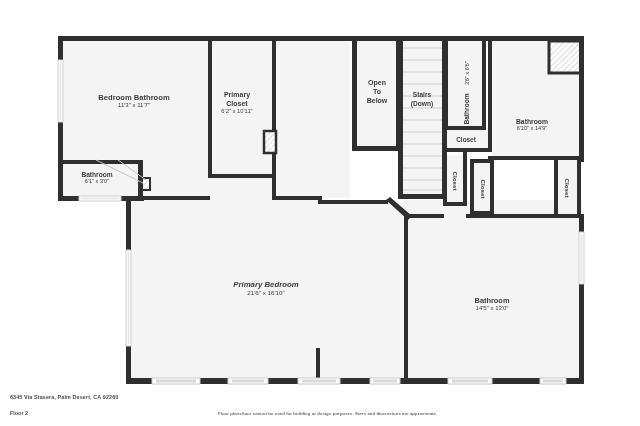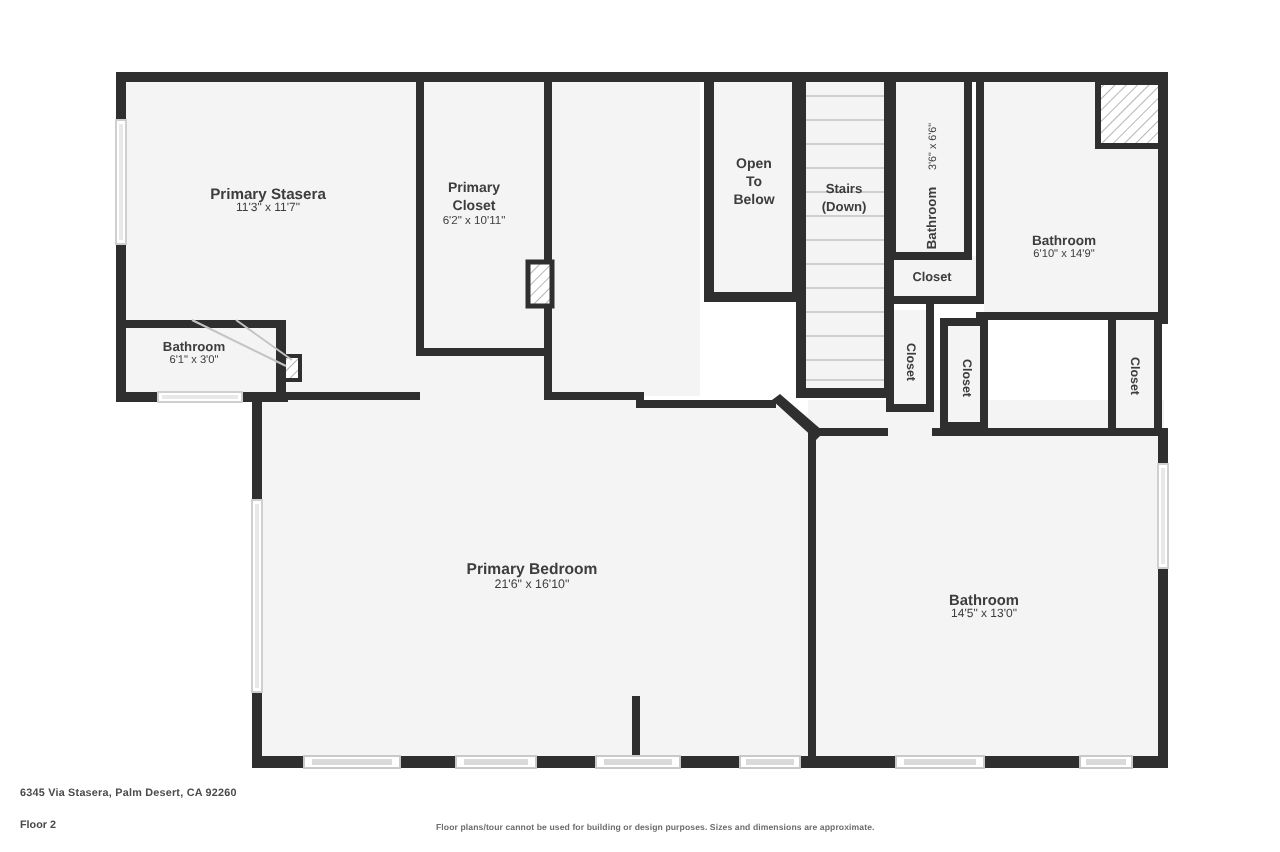--- a/index.html
+++ b/index.html
@@ -255,21 +255,21 @@
       <rect x="543" y="379.5" width="20" height="3" fill="#d9d9d9"></rect>
     </g>
 
     <g stroke="#c4c4c4" stroke-width="1" fill="none">
       <line x1="96" y1="160" x2="143" y2="183"></line>
       <line x1="118" y1="160" x2="146" y2="180"></line>
     </g>
   </svg>
 
   <div class="rlabel" style="left:134px; top:100px; transform:translate(-50%,-50%);">
-    <span class="rname" style="font-size:7.6px;">Primary Stasera</span>
+    <span class="rname" style="font-size:7.6px;">Bedroom Bathroom</span>
     <span class="rdim" style="font-size:6.0px;">11'3" x 11'7"</span>
   </div>
 
   <div class="rlabel" style="left:237px; top:103px; transform:translate(-50%,-50%); line-height:1.22;">
     <span class="rname" style="font-size:7.0px;">Primary</span>
     <span class="rname" style="font-size:7.0px;">Closet</span>
     <span class="rdim" style="font-size:5.8px;">6'2" x 10'11"</span>
   </div>
 
   <div class="rlabel" style="left:97px; top:177px; transform:translate(-50%,-50%);">
@@ -308,21 +308,21 @@
 
   <div class="rlabel" style="left:483px; top:189px; transform:translate(-50%,-50%) rotate(90deg);">
     <span class="rname" style="font-size:6.2px;">Closet</span>
   </div>
 
   <div class="rlabel" style="left:567px; top:188px; transform:translate(-50%,-50%) rotate(90deg);">
     <span class="rname" style="font-size:6.2px;">Closet</span>
   </div>
 
   <div class="rlabel" style="left:266px; top:288px; transform:translate(-50%,-50%);">
-    <span class="rname" style="font-size:7.8px;">Primary Bedroom</span>
+    <span class="rname" style="font-size:7.8px;font-style:italic;">Primary Bedroom</span>
     <span class="rdim" style="font-size:6.2px;">21'6" x 16'10"</span>
   </div>
 
   <div class="rlabel" style="left:492px; top:303px; transform:translate(-50%,-50%);">
     <span class="rname" style="font-size:7.4px;">Bathroom</span>
     <span class="rdim" style="font-size:6.0px;">14'5" x 13'0"</span>
   </div>
 
   <div class="footer-block">
     <div class="footer-address">6345 Via Stasera, Palm Desert, CA 92260</div>

